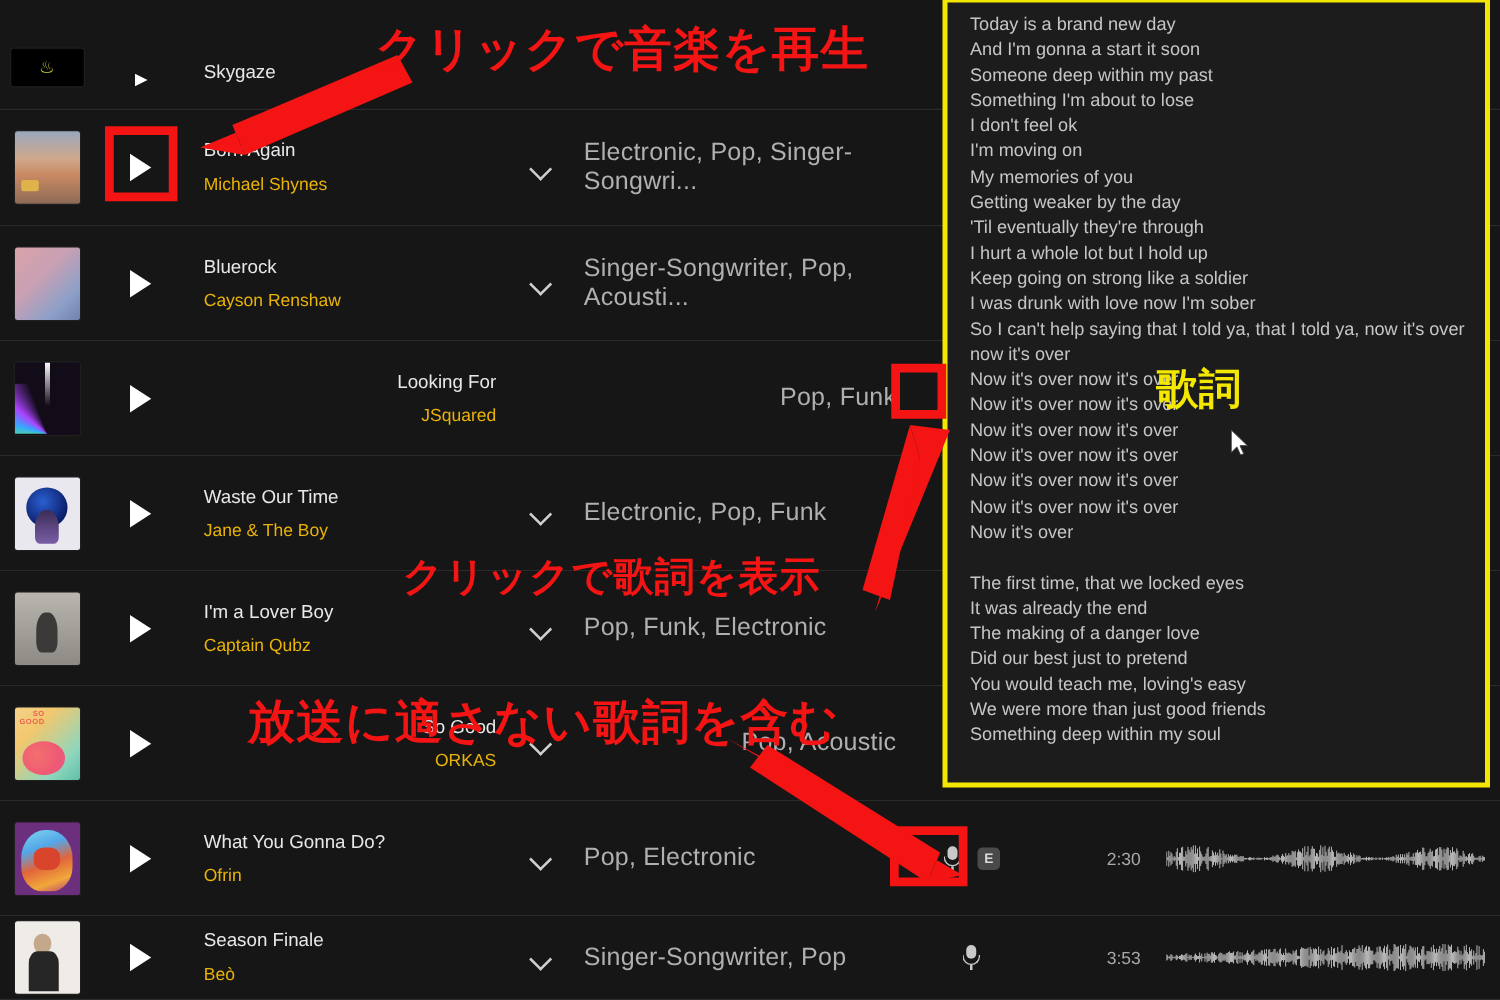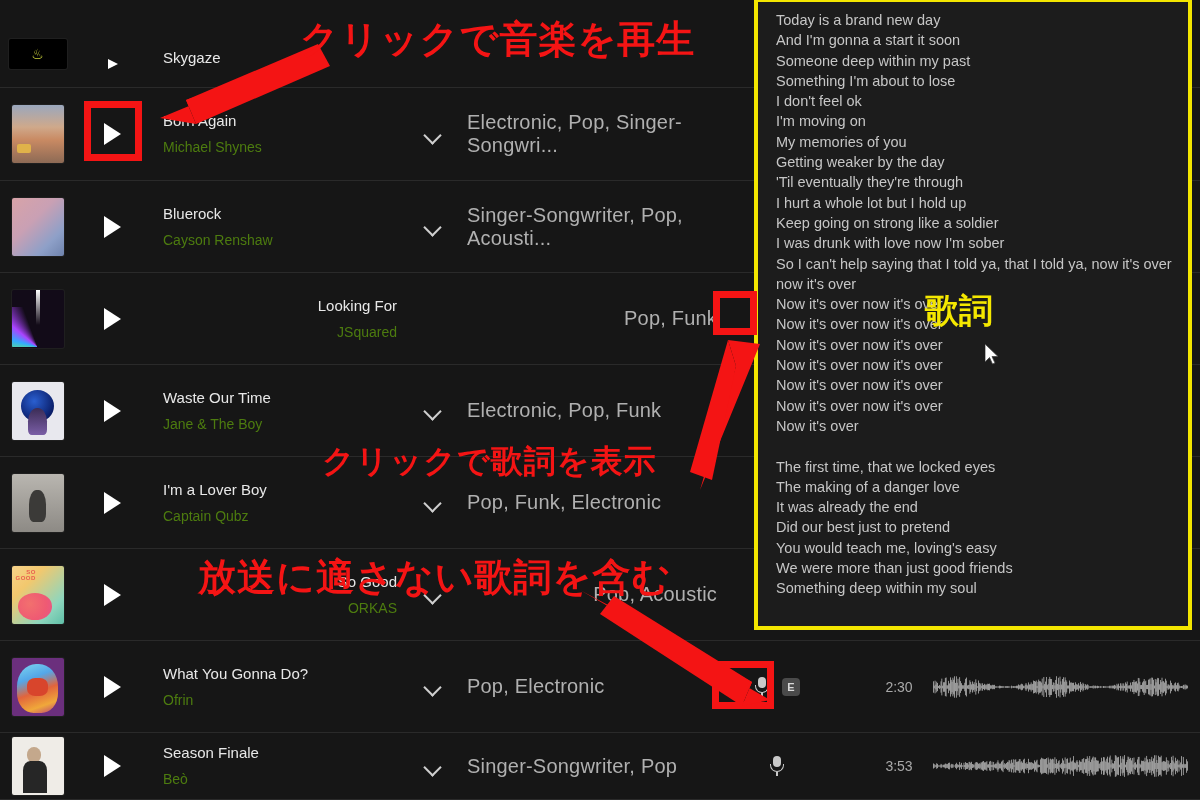--- a/index.html
+++ b/index.html
@@ -76,21 +76,21 @@
     width: 0; height: 0;
     border-left: 17px solid #ffffff;
     border-top: 11px solid transparent;
     border-bottom: 11px solid transparent;
     margin-left: 3px;
   }
   .play-tri.small { border-left-width: 12px; border-top-width: 8px; border-bottom-width: 8px; }
 
   .meta-cell { width: 250px; padding-left: 16px; }
   .title { color: #e8e8e8; font-size: 15px; line-height: 22px; }
-  .artist { color: #4d7c0f; font-size: 14px; line-height: 22px; margin-top: 4px; }
+  .artist { color: #eab308; font-size: 14px; line-height: 22px; margin-top: 4px; }
 
   .chev-cell { width: 70px; display:flex; justify-content:center; align-items:center; }
   .chev { width: 15px; height: 15px; position: relative; }
   .chev:before {
     content:""; position:absolute; left:1px; top:2px;
     width: 11px; height: 11px;
     border-right: 2px solid #cfcfcf; border-bottom: 2px solid #cfcfcf;
     transform: rotate(45deg);
   }
 
@@ -1006,22 +1006,22 @@
         <div class="lyric-line">now it's over</div>
         <div class="lyric-line">Now it's over now it's over</div>
         <div class="lyric-line">Now it's over now it's over</div>
         <div class="lyric-line">Now it's over now it's over</div>
         <div class="lyric-line">Now it's over now it's over</div>
         <div class="lyric-line">Now it's over now it's over</div>
         <div class="lyric-line">Now it's over now it's over</div>
         <div class="lyric-line">Now it's over</div>
         <div class="lyric-line blank"></div>
         <div class="lyric-line">The first time, that we locked eyes</div>
+        <div class="lyric-line">It was already the end</div>
         <div class="lyric-line">The making of a danger love</div>
-        <div class="lyric-line">It was already the end</div>
         <div class="lyric-line">Did our best just to pretend</div>
         <div class="lyric-line">You would teach me, loving's easy</div>
         <div class="lyric-line">We were more than just good friends</div>
         <div class="lyric-line">Something deep within my soul</div>
       </div>
   </div>
 
   <div class="hl-box" id="hl-play"></div>
   <div class="hl-box" id="hl-mic"></div>
   <div class="hl-box" id="hl-exp"></div>

